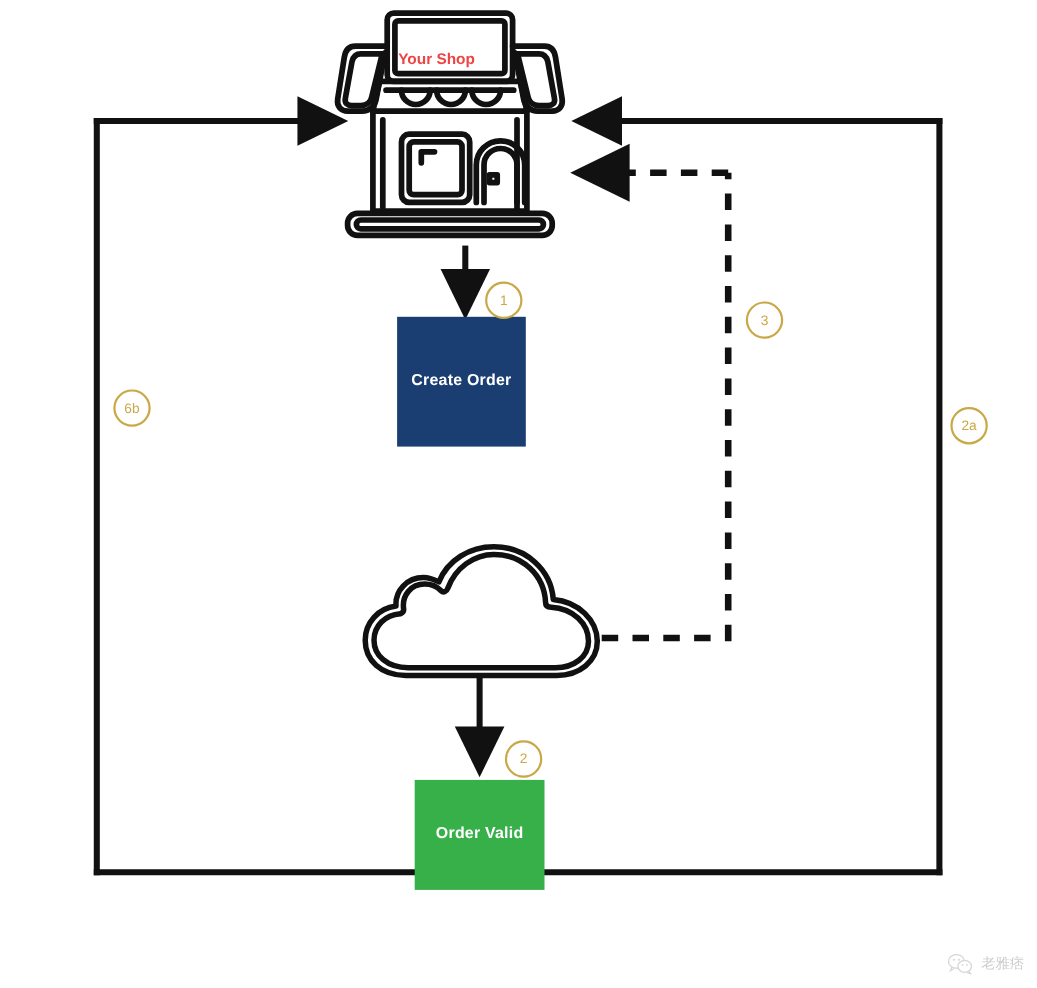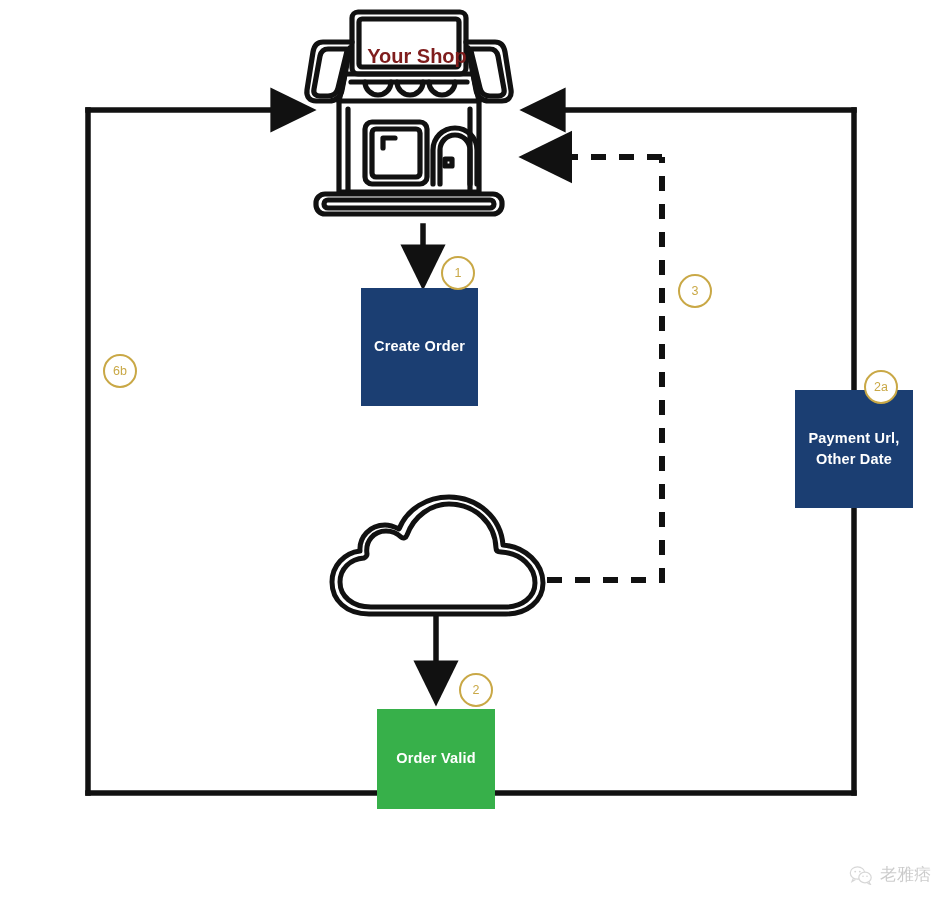--- a/index.html
+++ b/index.html
@@ -61,24 +61,24 @@
     top: 4px;
     width: 228px;
     height: 222px;
     z-index: 5;
   }
   #shop-label {
     position: absolute;
     left: 362px;
     top: 45px;
     width: 110px;
-    text-align: center;
-    font-size: 20px;
+    text-align: left;
+    font-size: 14px;
     font-weight: bold;
-    color: #7f1d1d;
+    color: #ef4444;
     z-index: 7;
   }
   #cloud-icon {
     position: absolute;
     left: 326px;
     top: 494px;
     width: 228px;
     height: 126px;
     z-index: 5;
   }
@@ -99,21 +99,21 @@
     position: absolute;
     right: 12px;
     bottom: 12px;
     display: flex;
     align-items: center;
     gap: 7px;
     opacity: 0.34;
     z-index: 8;
   }
   #watermark .wm-text {
-    font-size: 17px;
+    font-size: 13px;
     color: #6a6a6a;
     font-family: "DejaVu Sans", sans-serif;
   }
 </style>
 </head>
 <body>
 
 <div id="canvas">
 
   <svg id="wires" viewBox="0 0 943 898">
@@ -205,24 +205,20 @@
   </div>
 
   <div class="badge" style="left:678px; top:274px;">
     <span>3</span>
   </div>
 
   <div class="badge" style="left:103px; top:354px;">
     <span>6b</span>
   </div>
 
-  <div class="node" style="left:795px; top:390px; width:118px; height:118px; background:#1b3e72;">
-    <span>Payment Url,
-Other Date</span>
-  </div>
   <div class="badge" style="left:864px; top:370px;">
     <span>2a</span>
   </div>
 
   <div class="node" style="left:377px; top:709px; width:118px; height:100px; background:#37b04a;">
     <span>Order  Valid</span>
   </div>
   <div class="badge" style="left:459px; top:673px;">
     <span>2</span>
   </div>

